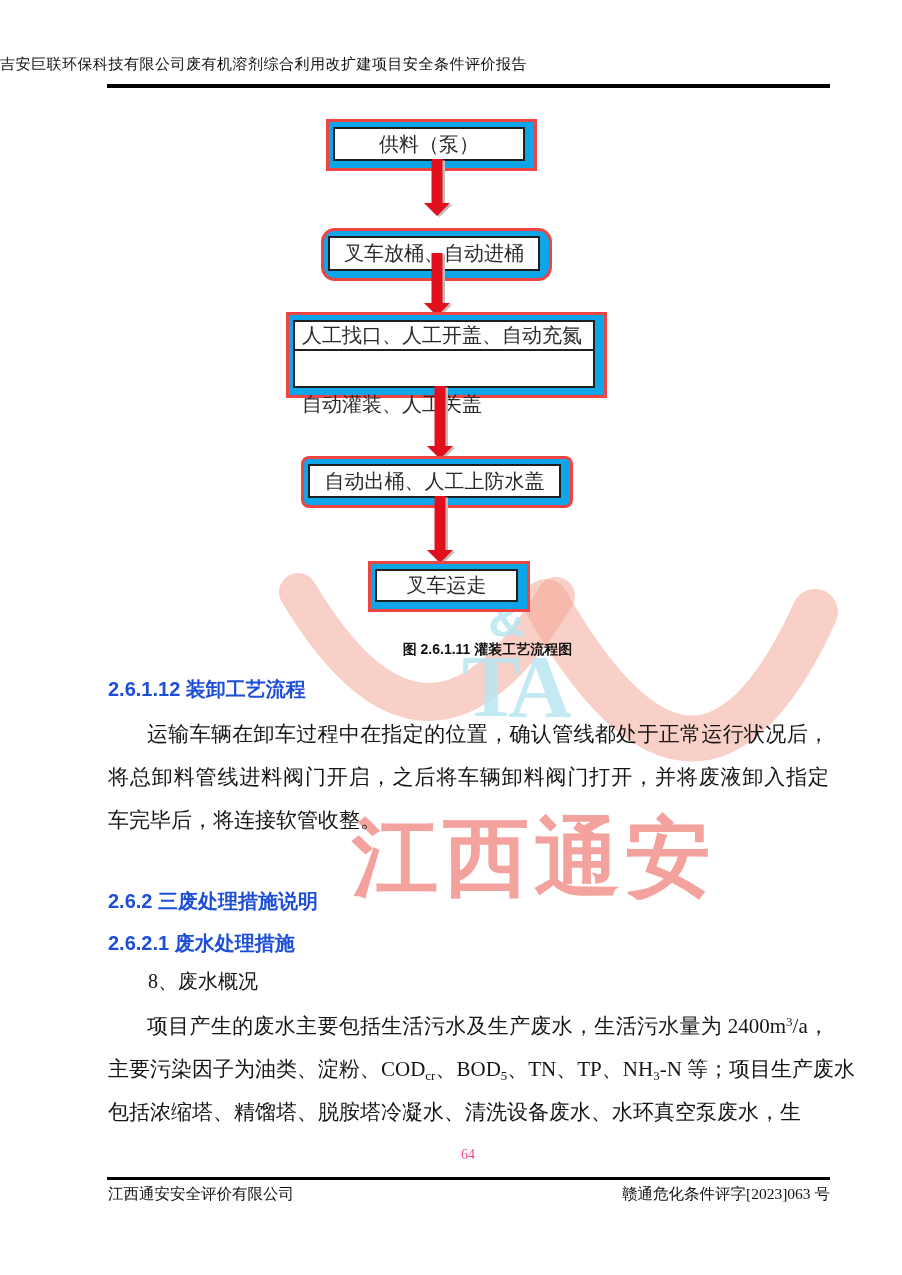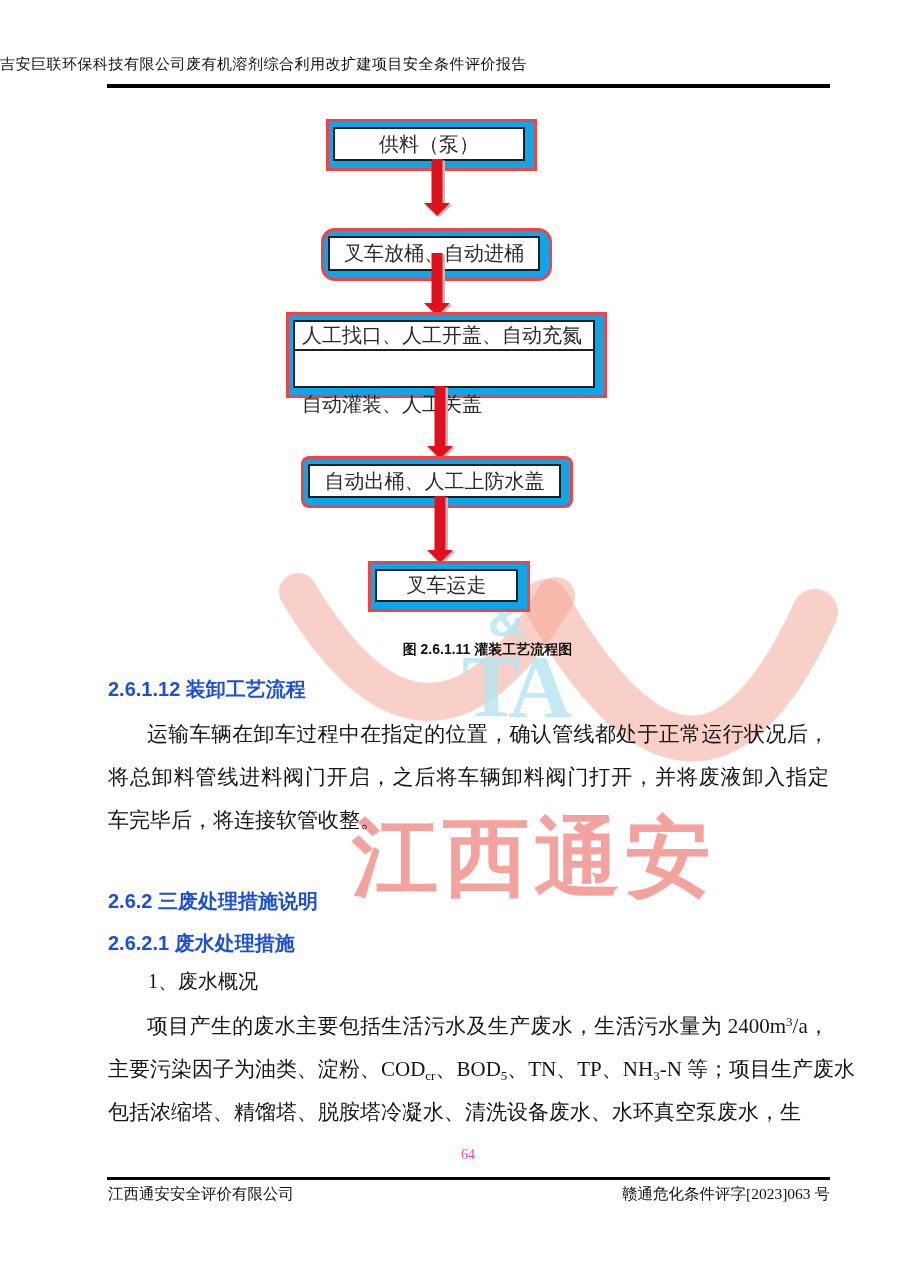--- a/index.html
+++ b/index.html
@@ -106,21 +106,21 @@
   <div class="abs h1" style="top:676px;">2.6.1.12 装卸工艺流程</div>
 
   <div class="abs para" style="top:713px;">
     <div class="jline indent">运输车辆在卸车过程中在指定的位置，确认管线都处于正常运行状况后，</div>
     <div class="jline">将总卸料管线进料阀门开启，之后将车辆卸料阀门打开，并将废液卸入指定</div>
     <div class="jline last">车完毕后，将连接软管收整。</div>
   </div>
 
   <div class="abs h1" style="top:888px;">2.6.2 三废处理措施说明</div>
   <div class="abs h1" style="top:930px;text-align:center;">2.6.2.1 废水处理措施</div>
-  <div class="abs plain-item" style="top:968px;">1、废水概况</div>
+  <div class="abs plain-item" style="top:968px;">8、废水概况</div>
 
   <div class="abs para" style="top:1005px;">
     <div class="jline indent"><span>项目产生的废水主要包括生活污水及生产废水，生活污水量为 2400m</span><sup>3</sup><span>/a，</span></div>
     <div class="jline"><span>主要污染因子为油类、淀粉、COD</span><sub>cr</sub><span>、BOD</span><sub>5</sub><span>、TN、TP、NH</span><sub>3</sub><span>-N 等；项目生产废水</span></div>
     <div class="jline last"><span>包括浓缩塔、精馏塔、脱胺塔冷凝水、清洗设备废水、水环真空泵废水，生</span></div>
   </div>
 
   <div class="abs page-number">64</div>
   <div class="abs footer-rule"></div>
   <div class="abs footer-left">江西通安安全评价有限公司</div>

